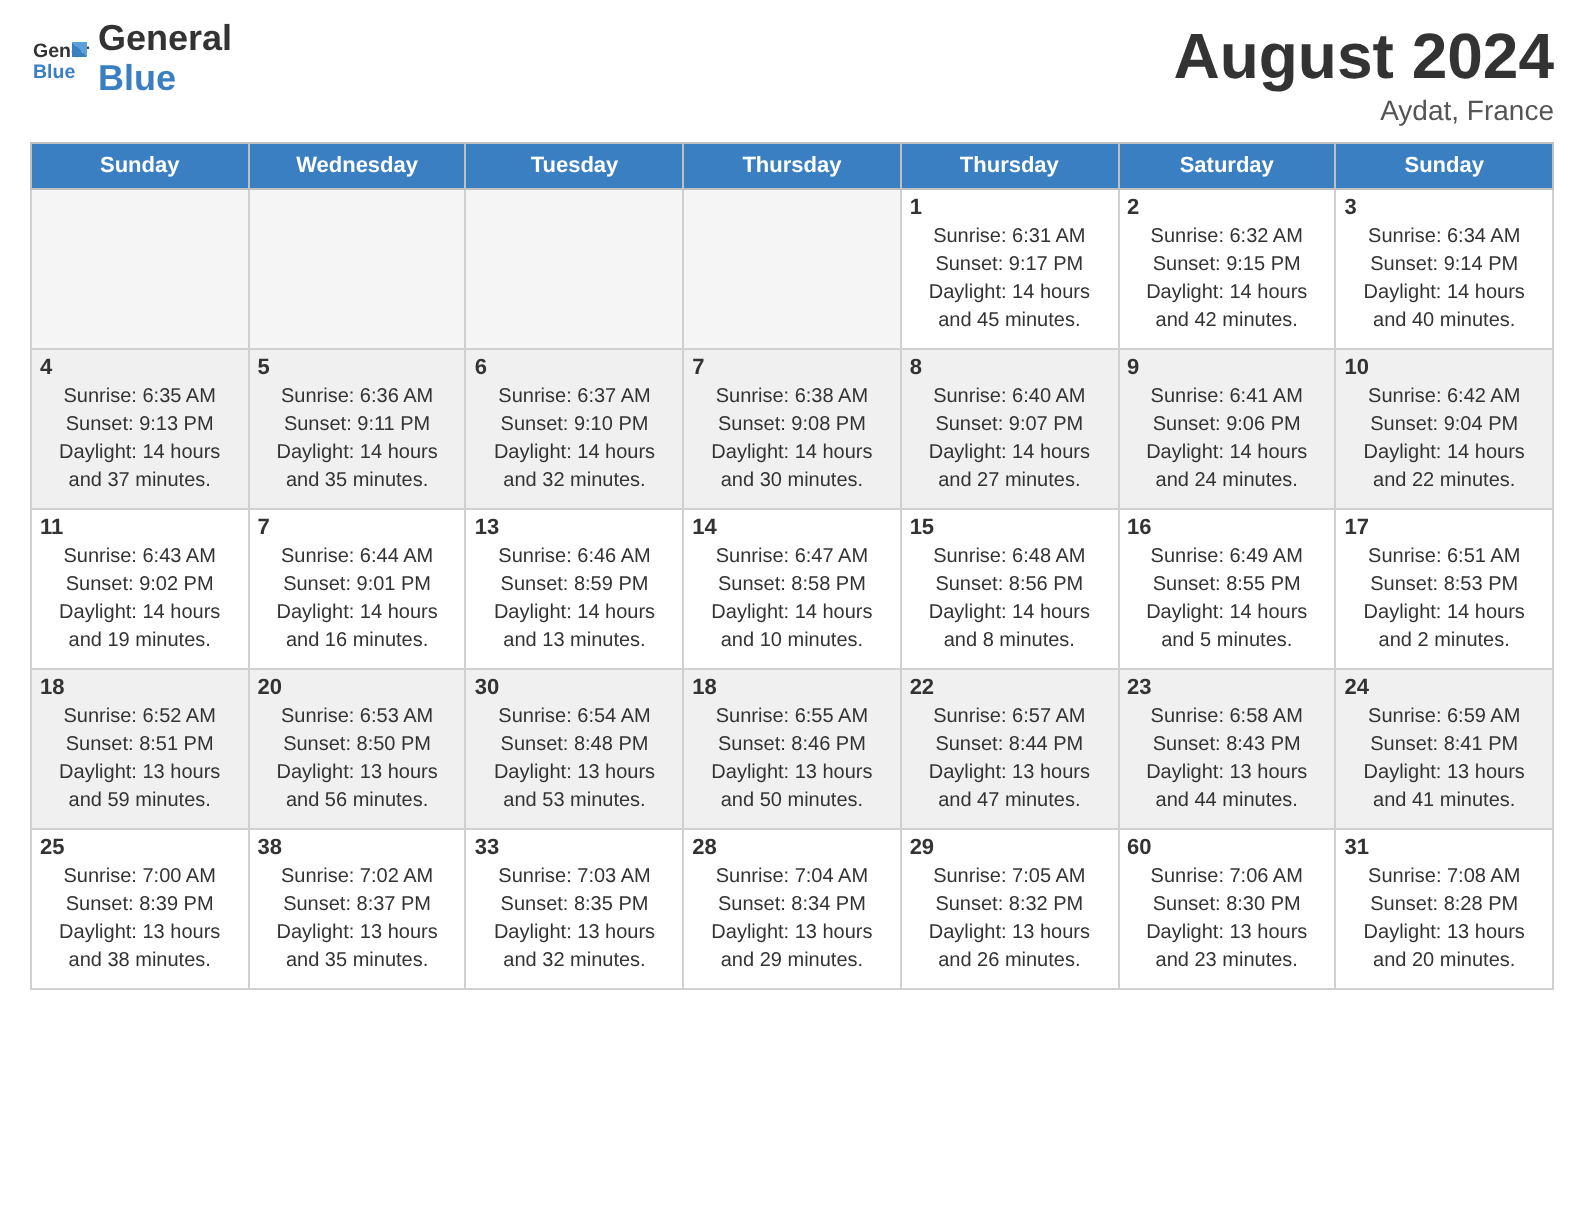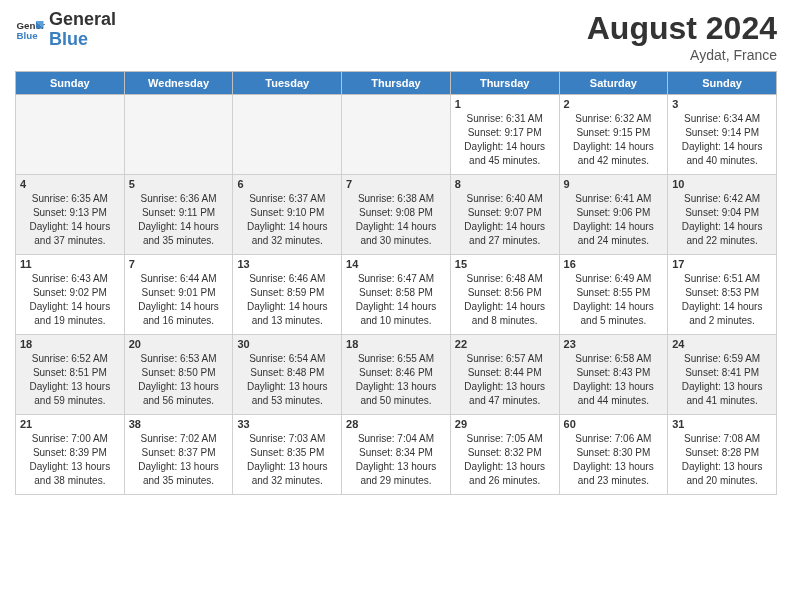--- a/index.html
+++ b/index.html
@@ -233,21 +233,21 @@
             <span class="day-number">23</span>
             <div class="day-info">Sunrise: 6:58 AM<br>Sunset: 8:43 PM<br>Daylight: 13 hours and 44 minutes.</div>
           </td>
           <td class="shaded">
             <span class="day-number">24</span>
             <div class="day-info">Sunrise: 6:59 AM<br>Sunset: 8:41 PM<br>Daylight: 13 hours and 41 minutes.</div>
           </td>
         </tr>
         <tr>
           <td>
-            <span class="day-number">21</span>
+            <span class="day-number">25</span>
             <div class="day-info">Sunrise: 7:00 AM<br>Sunset: 8:39 PM<br>Daylight: 13 hours and 38 minutes.</div>
           </td>
           <td>
             <span class="day-number">38</span>
             <div class="day-info">Sunrise: 7:02 AM<br>Sunset: 8:37 PM<br>Daylight: 13 hours and 35 minutes.</div>
           </td>
           <td>
             <span class="day-number">33</span>
             <div class="day-info">Sunrise: 7:03 AM<br>Sunset: 8:35 PM<br>Daylight: 13 hours and 32 minutes.</div>
           </td>

